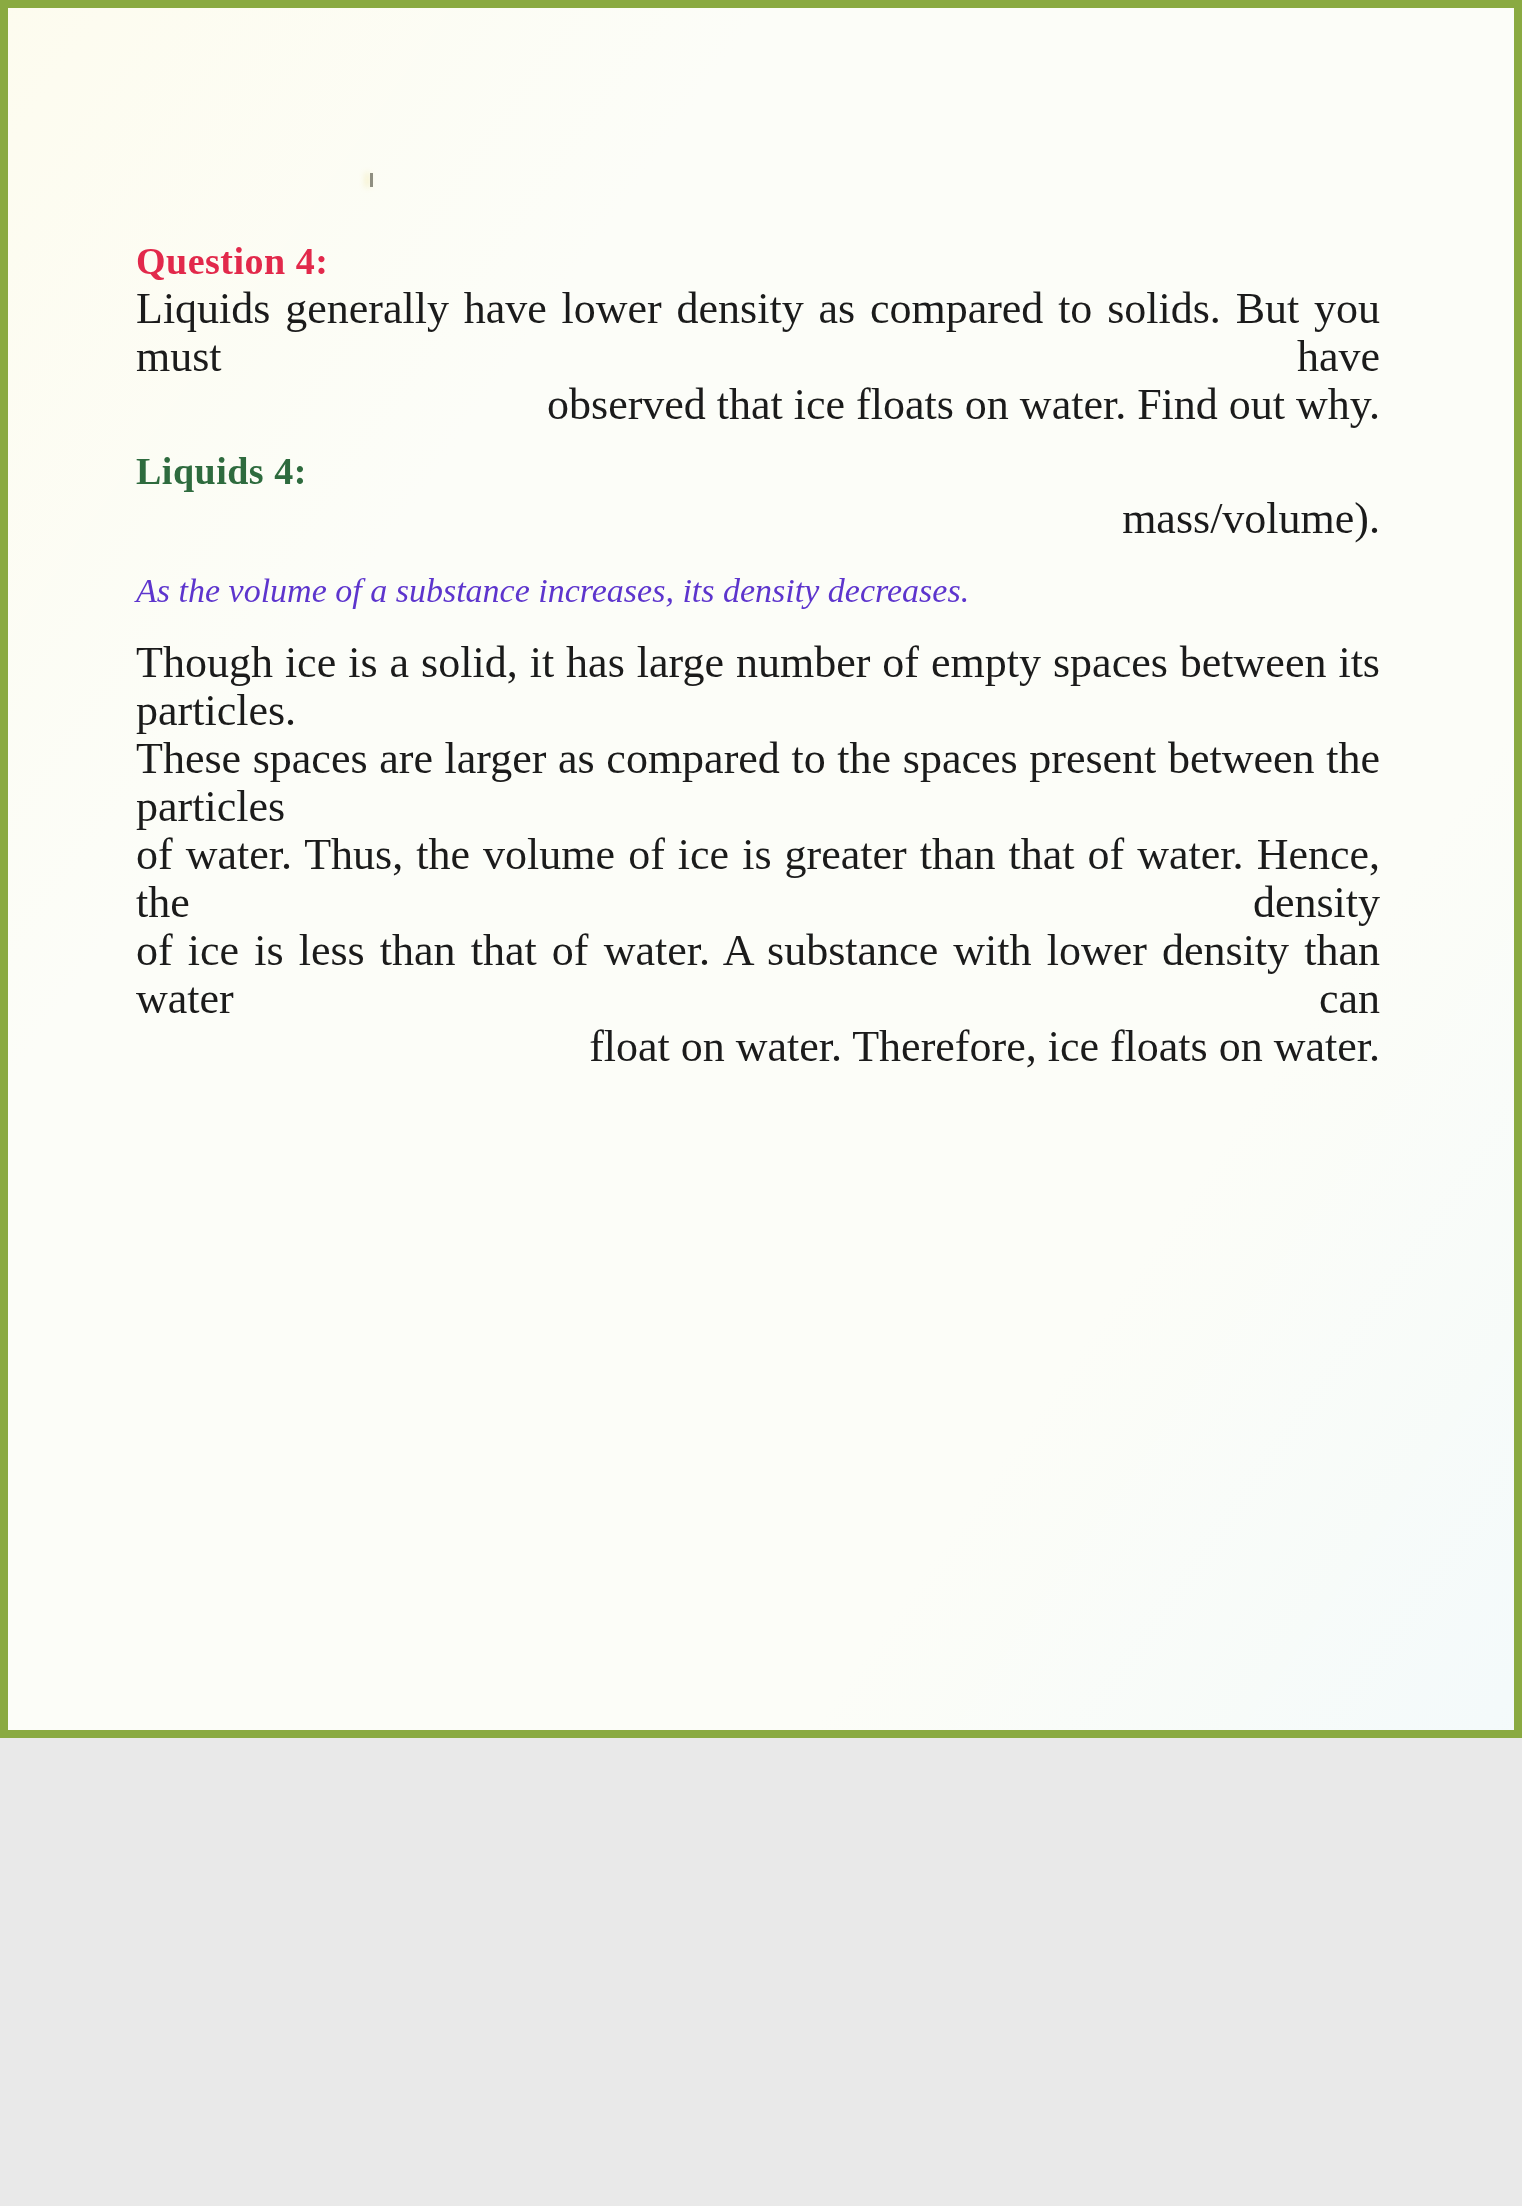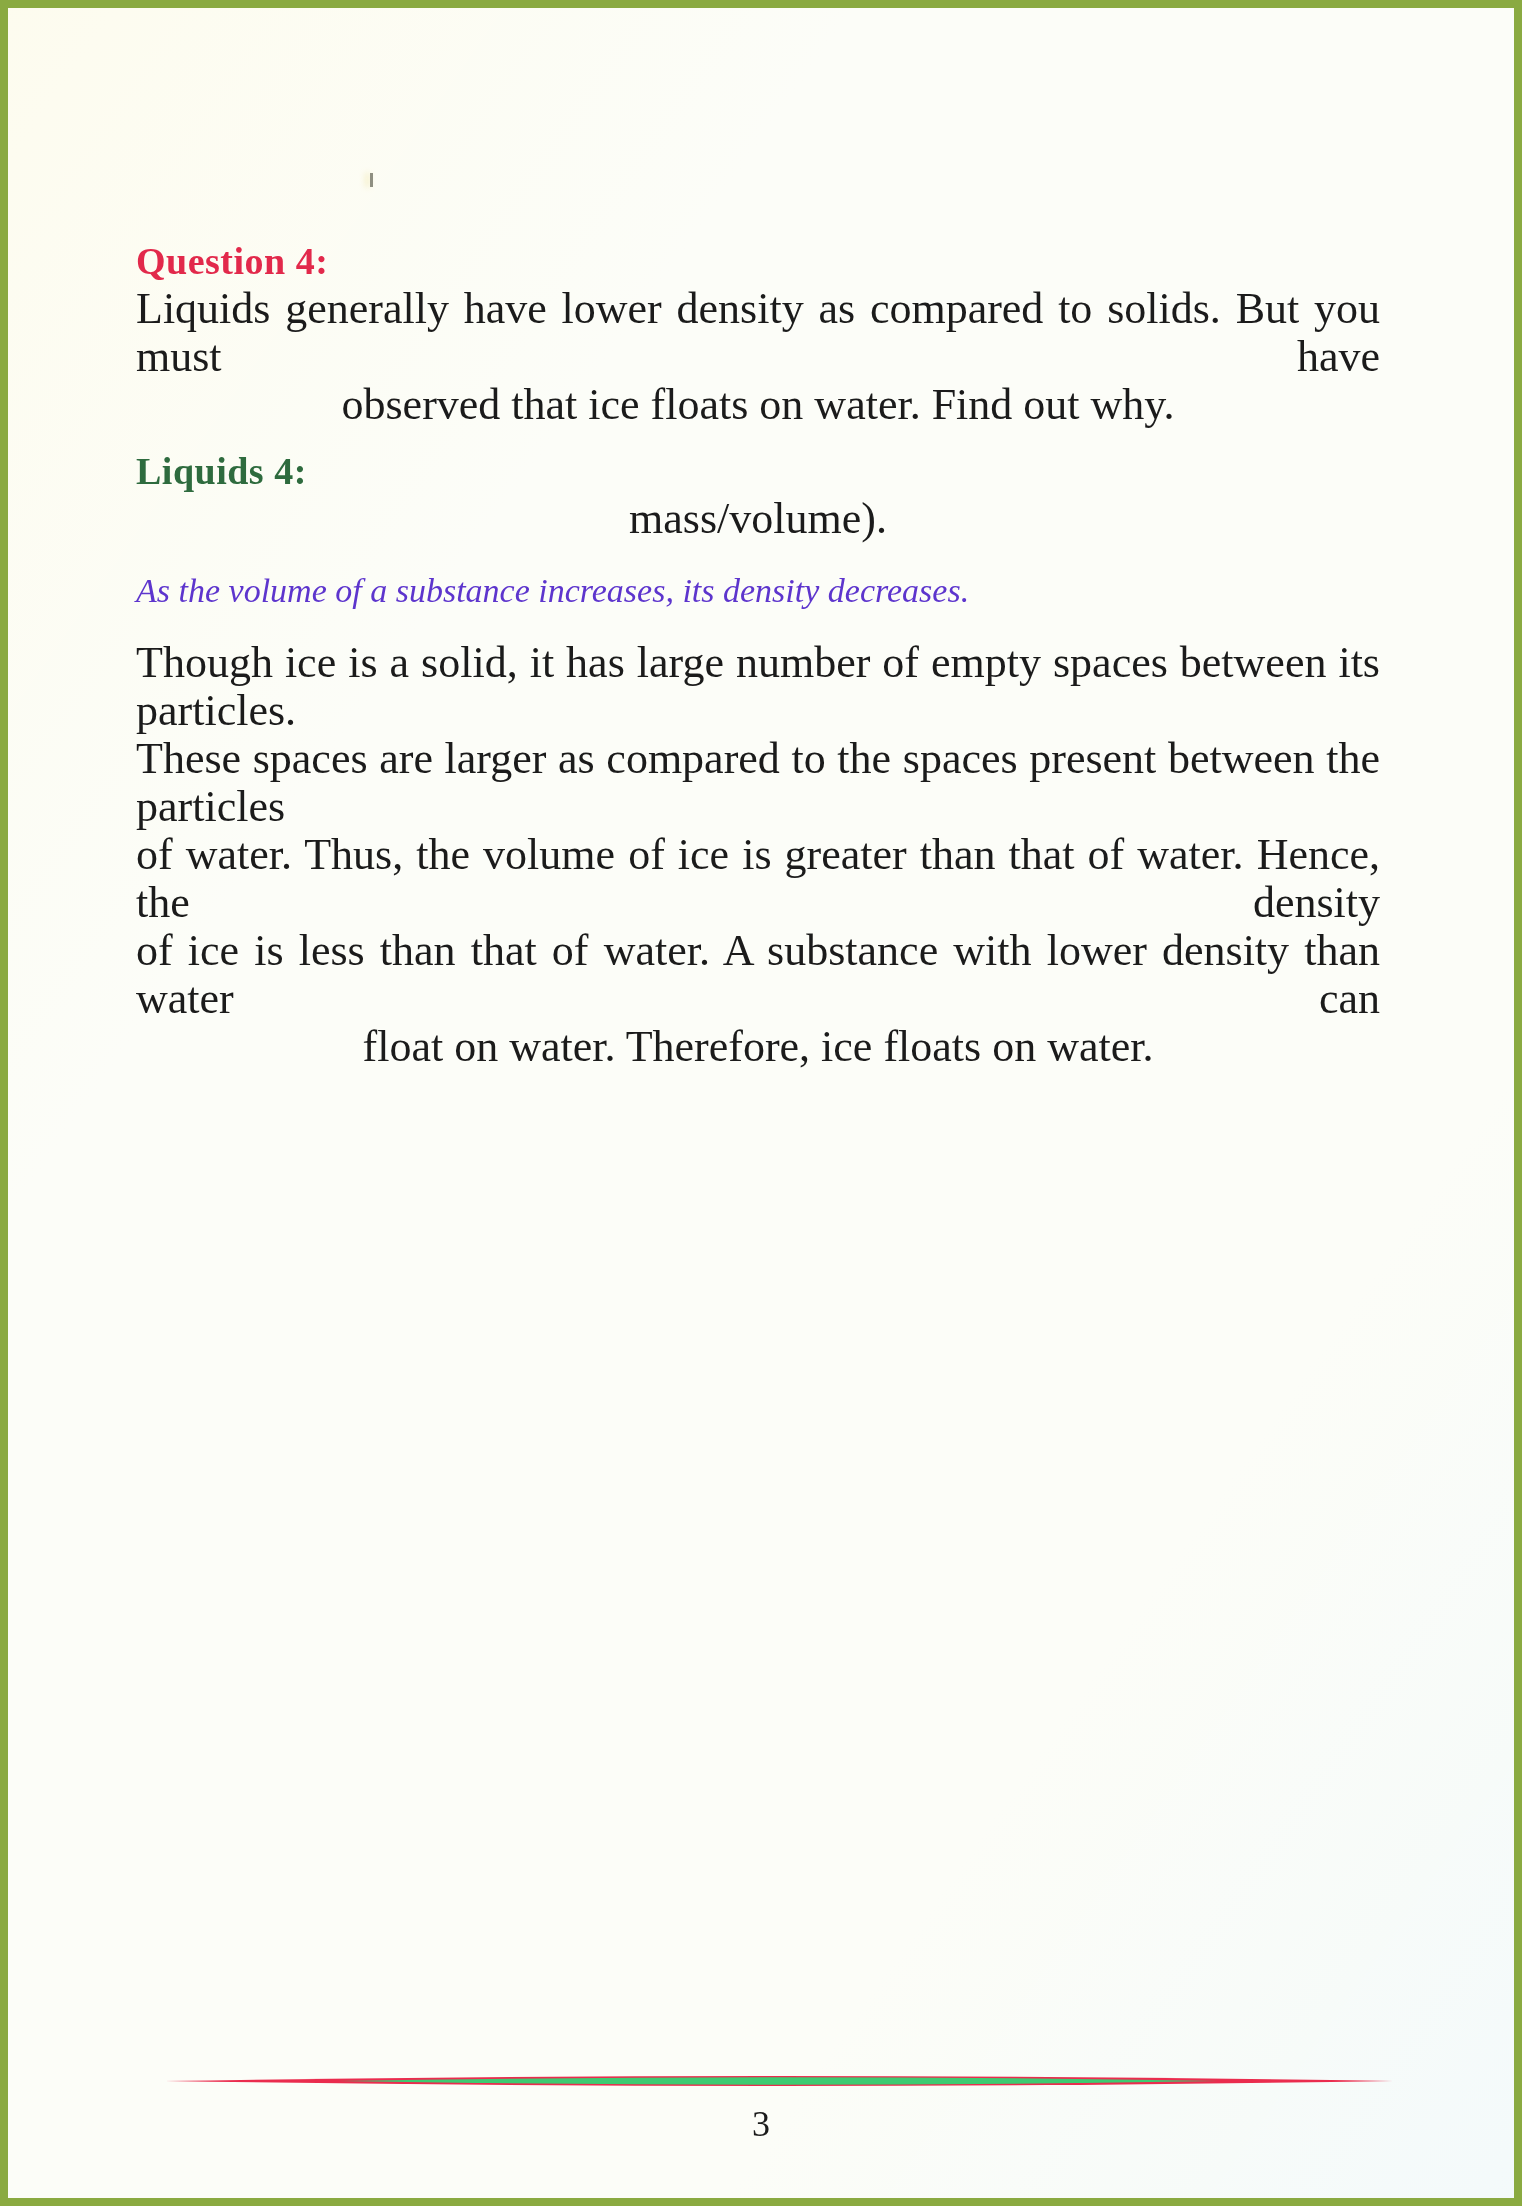--- a/index.html
+++ b/index.html
@@ -4,21 +4,21 @@
 <style>
   html, body {
     margin: 0;
     padding: 0;
     background: #e9e9e9;
     font-family: "Liberation Serif", "DejaVu Serif", serif;
   }
   .doc {
     position: relative;
     width: 1522px;
-    height: 2206px;
+    height: 1738px;
     box-sizing: border-box;
     border: 8px solid #8aaa41;
     background:
       linear-gradient(125deg, rgba(255,250,225,0.40) 0%, rgba(255,255,255,0) 28%),
       linear-gradient(305deg, rgba(228,244,255,0.35) 0%, rgba(255,255,255,0) 26%),
       #fcfdf8;
     overflow: hidden;
   }
   .tick {
     position: absolute;
@@ -50,21 +50,21 @@
     margin: 0;
     font-size: 44px;
     line-height: 48px;
     white-space: normal;
   }
   .j {
     text-align: justify;
     text-align-last: justify;
   }
   .last {
-    text-align: center;
+    text-align: right;
   }
   .note {
     margin: 24px 0 0 0;
     font-size: 34px;
     line-height: 48px;
     font-style: italic;
     color: #5d35cd;
   }
   .para { margin-top: 24px; }
   .divider {

